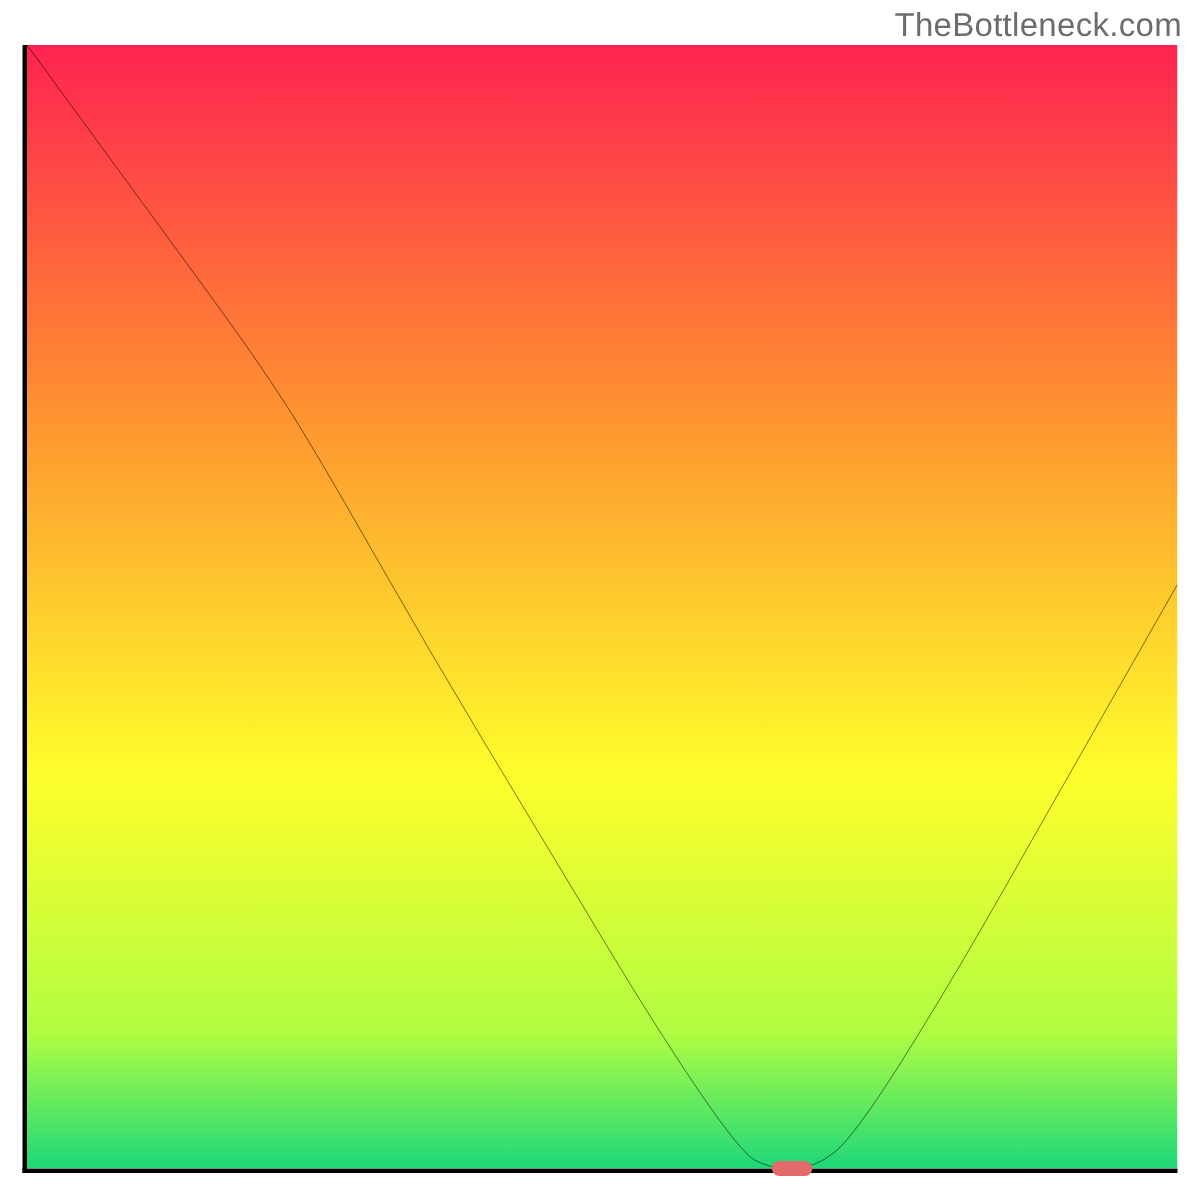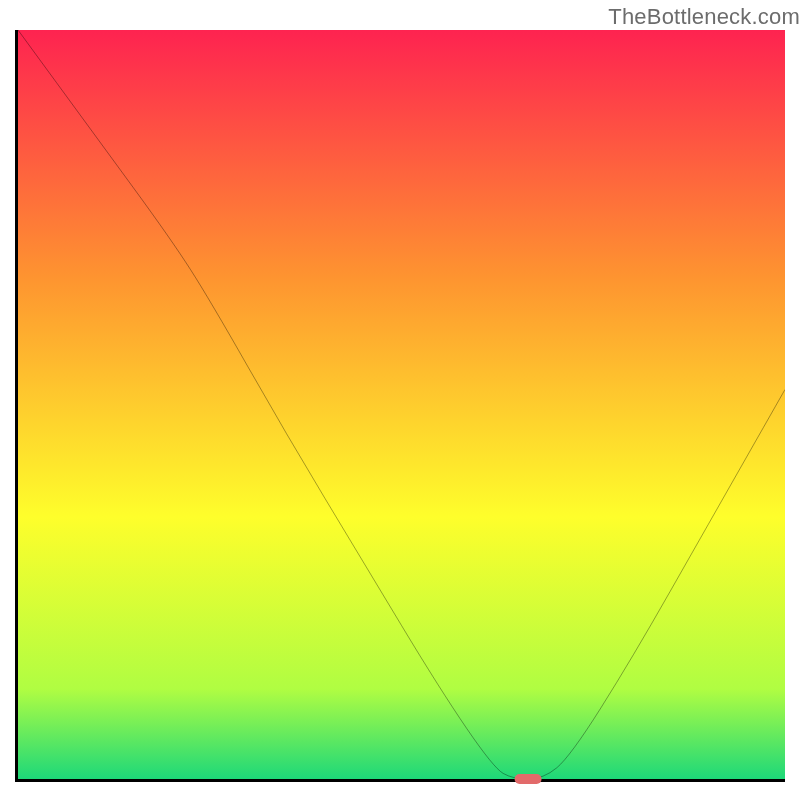--- a/index.html
+++ b/index.html
@@ -12,21 +12,21 @@
   }
   .canvas {
     position: relative;
     width: 800px;
     height: 800px;
     overflow: hidden;
   }
   .watermark {
     position: absolute;
     top: 4px;
-    right: 0;
+    right: 12px;
     color: #6c6c6c;
     font-size: 22px;
     font-weight: 400;
     z-index: 20;
     letter-spacing: 0.2px;
   }
   .plot-area {
     position: absolute;
     left: 15px;
     top: 30px;

